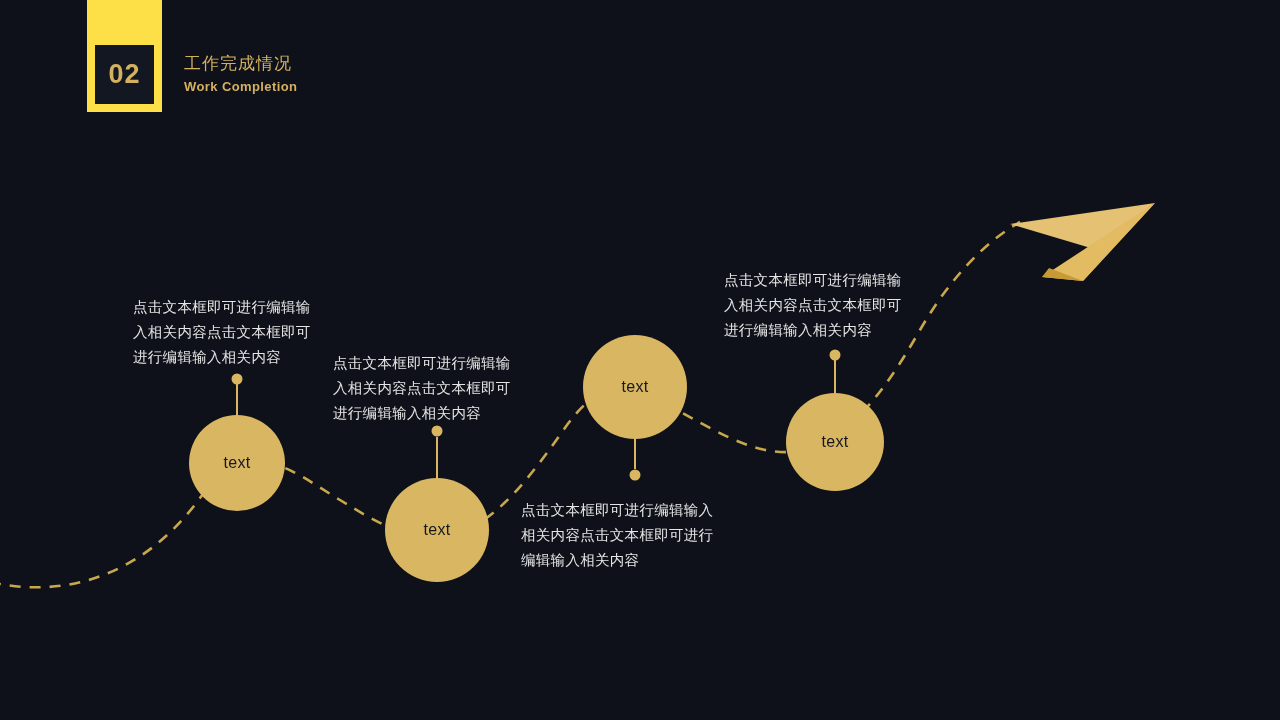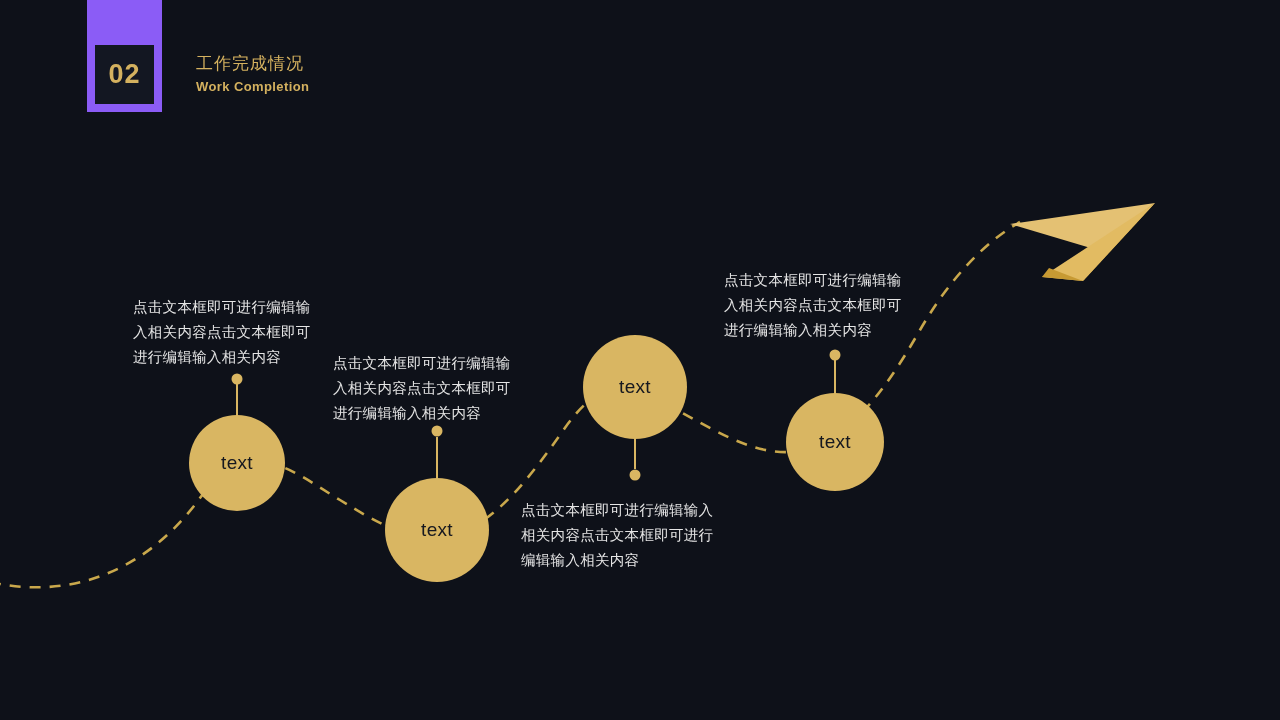--- a/index.html
+++ b/index.html
@@ -8,52 +8,52 @@
     width:1280px; height:720px; position:relative; overflow:hidden;
     font-family:"Liberation Sans","DejaVu Sans",sans-serif;
     background:#0e1119;
   }
 
   
   #header{ position:absolute; left:0; top:0; width:100%; height:130px; }
 
   #section-badge{
     position:absolute; left:87px; top:0; width:75px; height:112px;
-    background:#8b5cf6;
+    background:#fde047;
   }
   #section-badge .inner{
     position:absolute; left:8px; top:45px; width:59px; height:59px;
     background:#131722;
     display:flex; align-items:center; justify-content:center;
   }
   #section-badge .num{
     color:#d4b15f; font-size:27px; font-weight:bold; letter-spacing:1px;
     line-height:1;
   }
 
-  #header-titles{ position:absolute; left:196px; top:52px; }
+  #header-titles{ position:absolute; left:184px; top:52px; }
   #title-cn{
     color:#d4b15f; font-size:17px; line-height:22px; letter-spacing:1px;
     font-family:"DejaVu Sans","Liberation Sans",sans-serif;
   }
   #title-en{
     color:#d4b15f; font-size:13px; line-height:24px; letter-spacing:0.4px;
     font-weight:bold; margin-top:1px;
   }
 
   
   #stage{ position:absolute; left:0; top:0; width:1280px; height:720px; }
   #svg-layer{ position:absolute; left:0; top:0; }
 
   
   .node{
     position:absolute; border-radius:50%;
     background:#d9b662;
     display:flex; align-items:center; justify-content:center;
-    color:#16181f; font-size:19px; letter-spacing:0.3px;
+    color:#16181f; font-size:16px; letter-spacing:0.3px;
   }
   .node.n1{ left:189px; top:415px; width:96px; height:96px; }
   .node.n2{ left:385px; top:478px; width:104px; height:104px; }
   .node.n3{ left:583px; top:335px; width:104px; height:104px; }
   .node.n4{ left:786px; top:393px; width:98px; height:98px; }
 
   
   .tblock{
     position:absolute; color:#e5e5e5;
     font-size:14.5px; line-height:25px; letter-spacing:0.3px;

